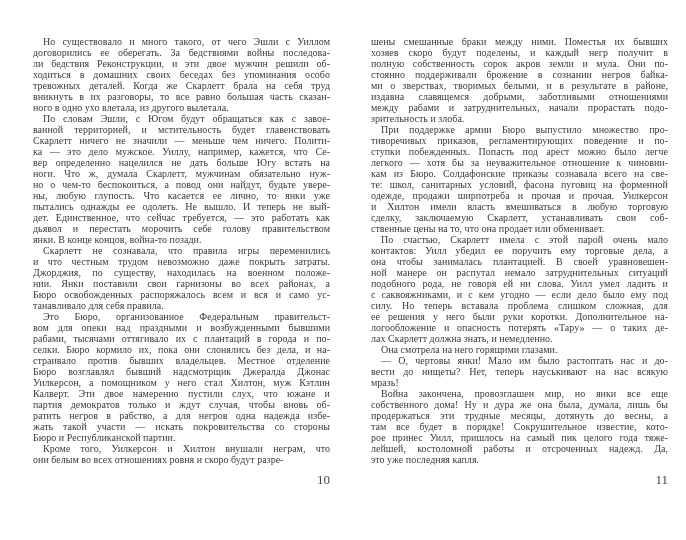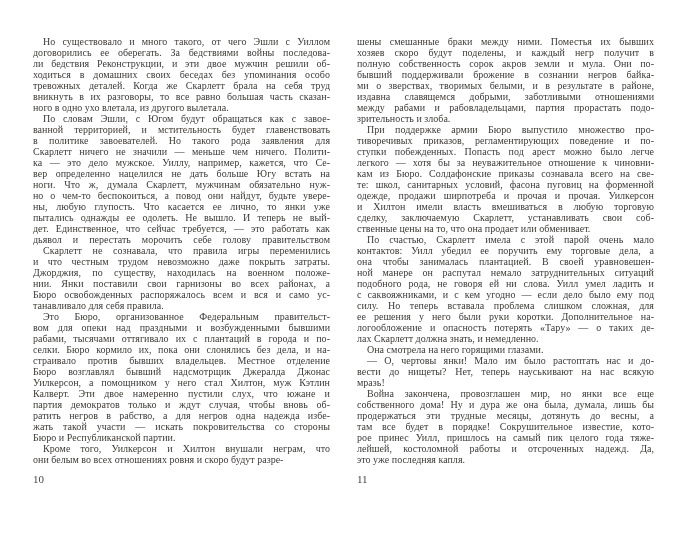--- a/index.html
+++ b/index.html
@@ -14,67 +14,67 @@
     width: 686px; height: 540px;
     background: #ffffff;
     border-radius: 25px;
   }
   .page {
     position: absolute;
     top: 36px;
     width: 297px;
   }
   .page-left  { left: 33px; }
-  .page-right { left: 357px; }
+  .page-right { left: 371px; }
   .page-text { width: 100%; }
   .line {
     font-size: 10px;
     line-height: 11px;
     height: 11px;
     overflow: hidden;
     color: #3d3a37;
     text-align: justify;
     text-align-last: justify;
     letter-spacing: 0.02px;
   }
   .line.indent { text-indent: 10px; }
   .line.last   { text-align-last: left; }
   .page-number {
     margin-top: 9px;
-    text-align: left;
-    font-size: 11px;
+    text-align: right;
+    font-size: 13px;
     line-height: 11px;
     color: #49453f;
   }
 </style>
 </head>
 <body>
 
 <div class="book">
   <div class="page page-left">
     <div class="page-text">
         <div class="line indent">Но существовало и много такого, от чего Эшли с Уиллом</div>
         <div class="line">договорились ее оберегать. За бедствиями войны последова-</div>
         <div class="line">ли бедствия Реконструкции, и эти двое мужчин решили об-</div>
         <div class="line">ходиться в домашних своих беседах без упоминания особо</div>
         <div class="line">тревожных деталей. Когда же Скарлетт брала на себя труд</div>
         <div class="line">вникнуть в их разговоры, то все равно большая часть сказан-</div>
         <div class="line last">ного в одно ухо влетала, из другого вылетала.</div>
         <div class="line indent">По словам Эшли, с Югом будут обращаться как с завое-</div>
         <div class="line">ванной территорией, и мстительность будет главенствовать</div>
-        <div class="line">в политике завоевателей. Но такого рода заявления для</div>
         <div class="line">Скарлетт ничего не значили — меньше чем ничего. Полити-</div>
         <div class="line">ка — это дело мужское. Уиллу, например, кажется, что Се-</div>
         <div class="line">вер определенно нацелился не дать больше Югу встать на</div>
         <div class="line">ноги. Что ж, думала Скарлетт, мужчинам обязательно нуж-</div>
         <div class="line">но о чем-то беспокоиться, а повод они найдут, будьте увере-</div>
         <div class="line">ны, любую глупость. Что касается ее лично, то янки уже</div>
         <div class="line">пытались однажды ее одолеть. Не вышло. И теперь не вый-</div>
         <div class="line">дет. Единственное, что сейчас требуется, — это работать как</div>
         <div class="line">дьявол и перестать морочить себе голову правительством</div>
+        <div class="line last">янки. В конце концов, война-то позади.</div>
         <div class="line indent">Скарлетт не сознавала, что правила игры переменились</div>
         <div class="line">и что честным трудом невозможно даже покрыть затраты.</div>
         <div class="line">Джорджия, по существу, находилась на военном положе-</div>
         <div class="line">нии. Янки поставили свои гарнизоны во всех районах, а</div>
         <div class="line">Бюро освобожденных распоряжалось всем и вся и само ус-</div>
         <div class="line last">танавливало для себя правила.</div>
         <div class="line indent">Это Бюро, организованное Федеральным правительст-</div>
         <div class="line">вом для опеки над праздными и возбужденными бывшими</div>
         <div class="line">рабами, тысячами оттягивало их с плантаций в города и по-</div>
         <div class="line">селки. Бюро кормило их, пока они слонялись без дела, и на-</div>
@@ -89,24 +89,24 @@
         <div class="line indent">Кроме того, Уилкерсон и Хилтон внушали неграм, что</div>
         <div class="line last">они белым во всех отношениях ровня и скоро будут разре-</div>
       </div>
     <div class="page-number">10</div>
   </div>
   <div class="page page-right">
     <div class="page-text">
         <div class="line">шены смешанные браки между ними. Поместья их бывших</div>
         <div class="line">хозяев скоро будут поделены, и каждый негр получит в</div>
         <div class="line">полную собственность сорок акров земли и мула. Они по-</div>
-        <div class="line">бывший поддерживали брожение в сознании негров байка-</div>
+        <div class="line">стоянно поддерживали брожение в сознании негров байка-</div>
         <div class="line">ми о зверствах, творимых белыми, и в результате в районе,</div>
         <div class="line">издавна славящемся добрыми, заботливыми отношениями</div>
-        <div class="line">между рабами и рабовладельцами, партия прорастать подо-</div>
+        <div class="line">между рабами и затруднительных, начали прорастать подо-</div>
         <div class="line last">зрительность и злоба.</div>
         <div class="line indent">При поддержке армии Бюро выпустило множество про-</div>
         <div class="line">тиворечивых приказов, регламентирующих поведение и по-</div>
         <div class="line">ступки побежденных. Попасть под арест можно было легче</div>
         <div class="line">легкого — хотя бы за неуважительное отношение к чиновни-</div>
         <div class="line">кам из Бюро. Солдафонские приказы сознавала всего на све-</div>
         <div class="line">те: школ, санитарных условий, фасона пуговиц на форменной</div>
         <div class="line">одежде, продажи ширпотреба и прочая и прочая. Уилкерсон</div>
         <div class="line">и Хилтон имели власть вмешиваться в любую торговую</div>
         <div class="line">сделку, заключаемую Скарлетт, устанавливать свои соб-</div>

